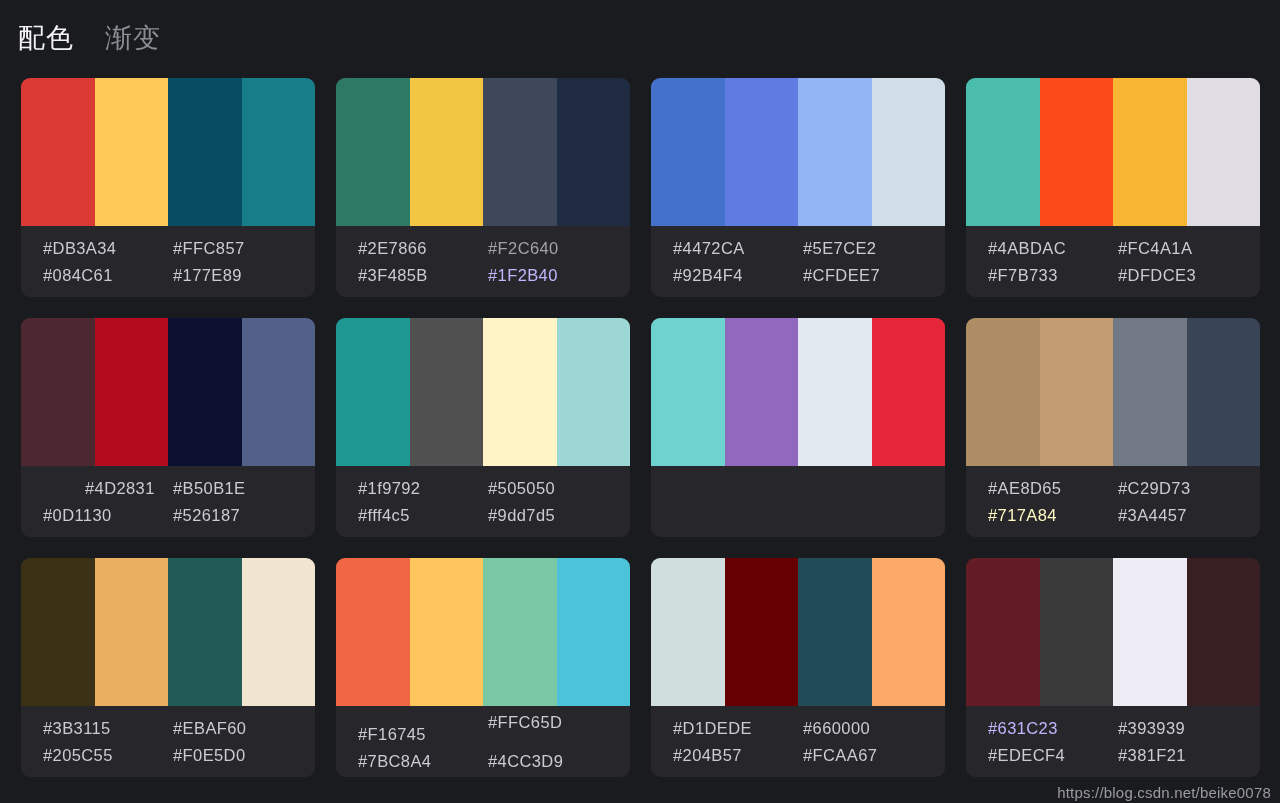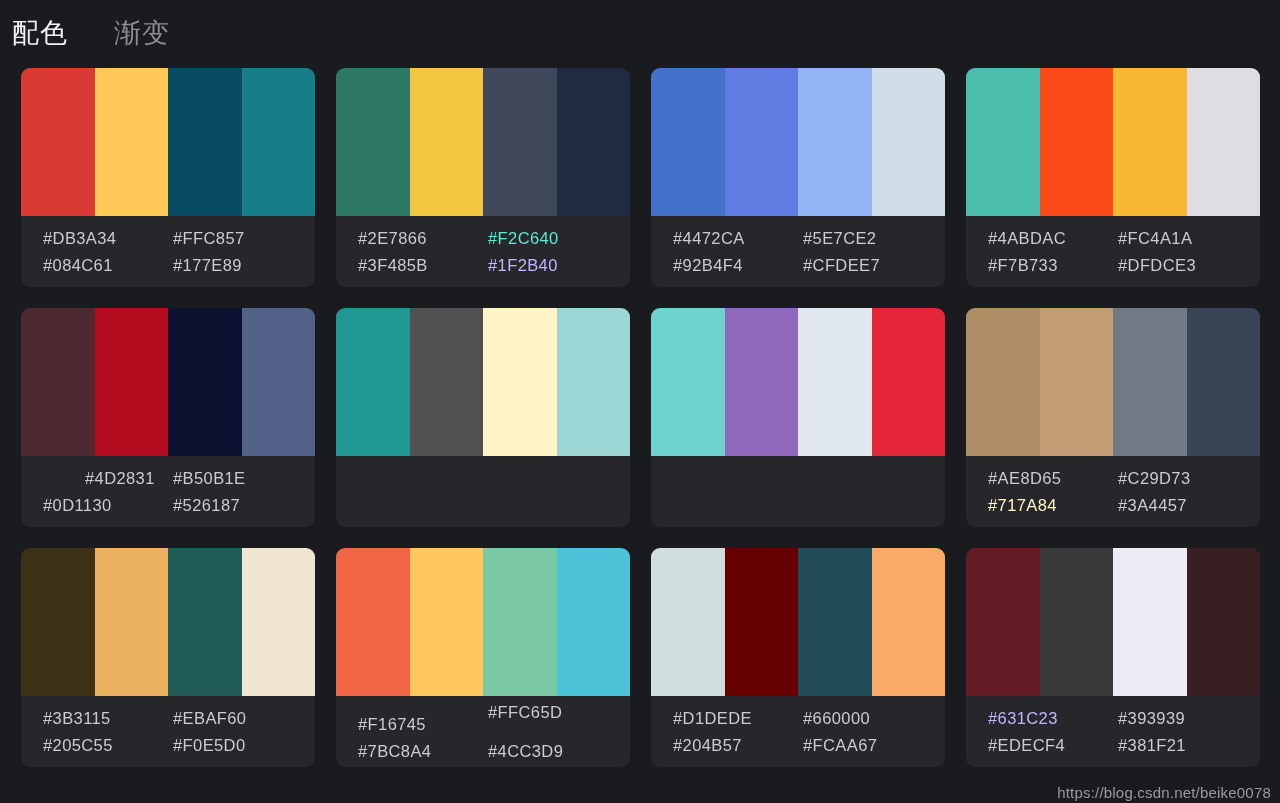--- a/index.html
+++ b/index.html
@@ -11,25 +11,25 @@
   }
 
   body {
     background: #1a1b1f;
     font-family: "Liberation Sans", sans-serif;
     position: relative;
   }
 
   
   .header {
-    height: 68px;
+    height: 78px;
     display: flex;
     align-items: center;
-    padding-left: 10px;
-    gap: 42px;
+    padding-left: 16px;
+    gap: 27px;
   }
 
   .tab {
     font-size: 27px;
     letter-spacing: 1px;
     line-height: 1;
     padding: 2px 2px 4px 2px;
     cursor: pointer;
     user-select: none;
   }
@@ -122,21 +122,21 @@
     </div>
     <div class="palette-card" style="background: rgb(38, 38, 43);">
       <div class="swatch-strip">
         <div class="swatch" style="background: rgb(46, 120, 102);"></div>
         <div class="swatch" style="background: rgb(242, 198, 64);"></div>
         <div class="swatch" style="background: rgb(63, 72, 91);"></div>
         <div class="swatch" style="background: rgb(31, 43, 64);"></div>
       </div>
       <div class="hex-grid">
         <div class="hex-label" style="color: rgb(203, 204, 209);">#2E7866</div>
-        <div class="hex-label" style="color: #5eead4;">#F2C640</div>
+        <div class="hex-label" style="color: #a3a3a3;">#F2C640</div>
         <div class="hex-label" style="color: rgb(203, 204, 209);">#3F485B</div>
         <div class="hex-label" style="color: #c4b5fd;">#1F2B40</div>
       </div>
     </div>
     <div class="palette-card" style="background: rgb(38, 38, 43);">
       <div class="swatch-strip">
         <div class="swatch" style="background: rgb(68, 114, 202);"></div>
         <div class="swatch" style="background: rgb(94, 124, 226);"></div>
         <div class="swatch" style="background: rgb(146, 180, 244);"></div>
         <div class="swatch" style="background: rgb(207, 222, 231);"></div>
@@ -176,20 +176,26 @@
         <div class="hex-label" style="color: rgb(203, 204, 209);">#526187</div>
       </div>
     </div>
     <div class="palette-card" style="background: rgb(38, 38, 43);">
       <div class="swatch-strip">
         <div class="swatch" style="background: rgb(31, 151, 146);"></div>
         <div class="swatch" style="background: rgb(80, 80, 80);"></div>
         <div class="swatch" style="background: rgb(255, 244, 197);"></div>
         <div class="swatch" style="background: rgb(157, 215, 213);"></div>
       </div>
+      <div class="hex-grid">
+        <div class="hex-label" style="color: rgb(203, 204, 209);">#1f9792</div>
+        <div class="hex-label" style="color: rgb(203, 204, 209);">#505050</div>
+        <div class="hex-label" style="color: rgb(203, 204, 209);">#fff4c5</div>
+        <div class="hex-label" style="color: rgb(203, 204, 209);">#9dd7d5</div>
+      </div>
     </div>
     <div class="palette-card" style="background: rgb(38, 38, 43);">
       <div class="swatch-strip">
         <div class="swatch" style="background: rgb(110, 211, 207);"></div>
         <div class="swatch" style="background: rgb(144, 104, 190);"></div>
         <div class="swatch" style="background: rgb(225, 232, 240);"></div>
         <div class="swatch" style="background: rgb(230, 39, 57);"></div>
       </div>
     </div>
     <div class="palette-card" style="background: rgb(38, 38, 43);">

